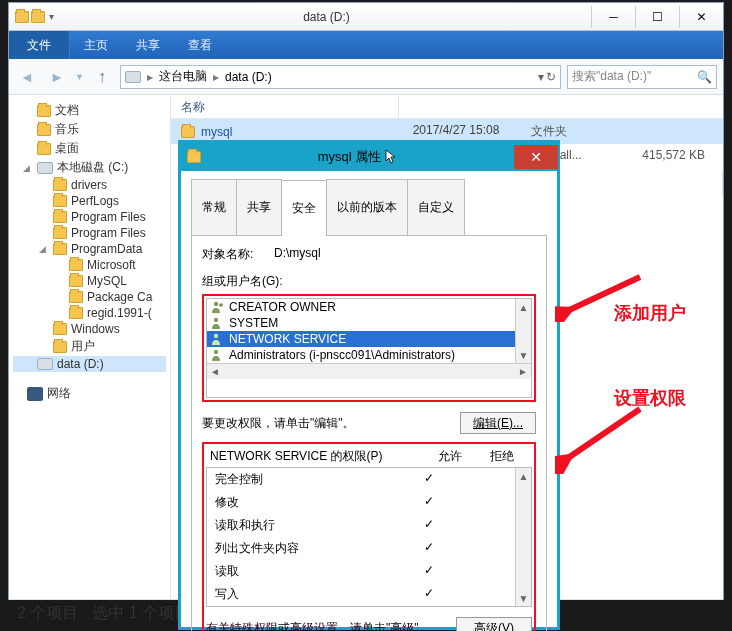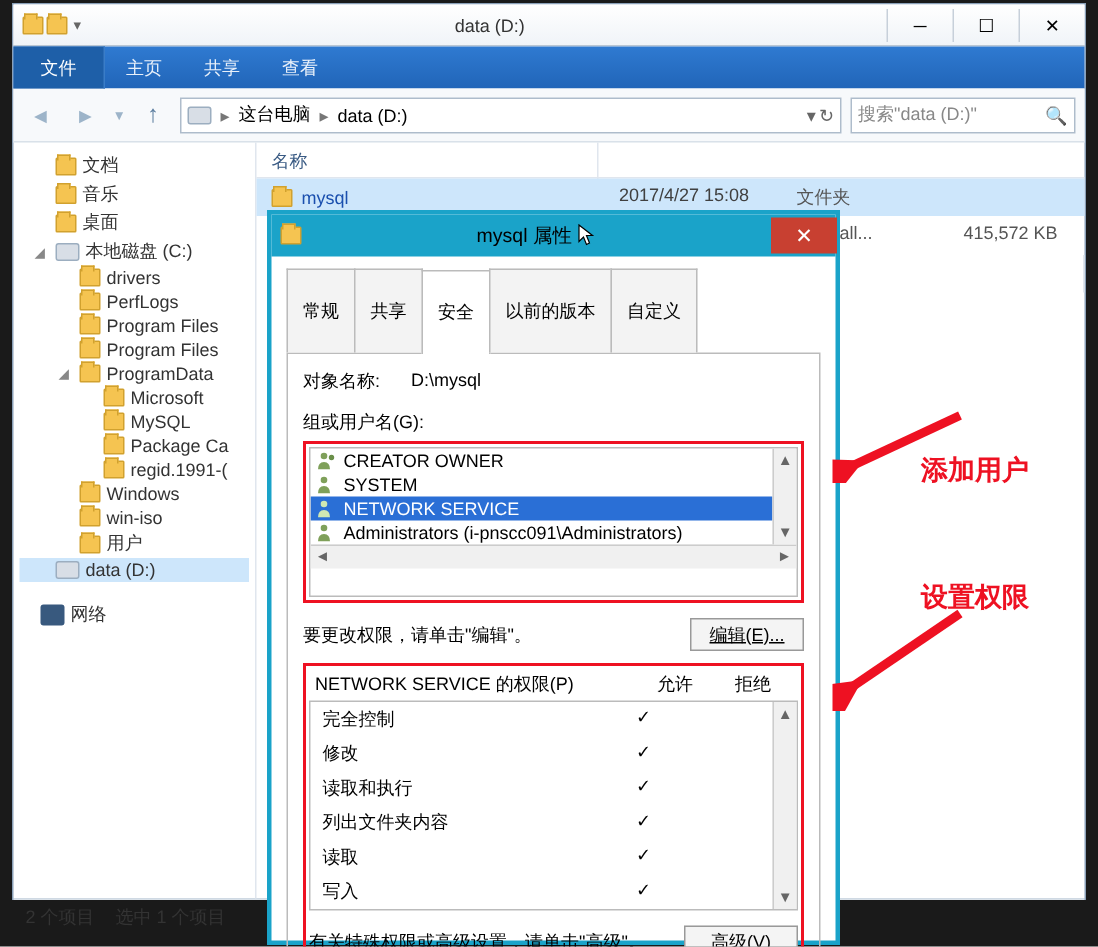--- a/index.html
+++ b/index.html
@@ -57,21 +57,21 @@
 .cols > div { padding:4px 10px; border-right:1px solid #e0e6ee; }
 .filelist { flex:1; font-size:12px; }
 .filerow { display:flex; padding:2px 0; }
 .filerow > div { padding:2px 10px; }
 .filerow.sel { background:#cde6fb; }
 .c-name { width:220px; display:flex; align-items:center; gap:6px; }
 .c-date { width:130px; color:#404040;text-align:center; }
 .c-type { width:100px; color:#555; }
 .c-size { width:94px; color:#555; text-align:right; }
 
-.statusbar { height:22px; border-top:1px solid #d9e1e9; font-size:12px; color:#333; padding:3px 8px; display:flex; gap:14px; }
+.statusbar { height:22px; border-top:1px solid #d9e1e9; font-size:16px; color:#333; padding:3px 8px; display:flex; gap:14px; }
 
 
 .dialog {
   position:absolute; left:178px; top:140px; width:382px; height:490px;
   background:#fff; border:3px solid #1aa3c9;
 }
 .dlg-title {
   height:28px; background:#1aa3c9; color:#000; display:flex; align-items:center;
   font-size:13px; padding-left:6px;
 }
@@ -233,24 +233,20 @@
           <span class="folder-icon small-icon"></span>
           <span>Package Ca</span>
         </div>
       <div class="tree-item l3">
           <span class="folder-icon small-icon"></span>
           <span>regid.1991-(</span>
         </div>
       <div class="tree-item l2">
           <span class="folder-icon small-icon"></span>
           <span>Windows</span>
-        </div>
-      <div class="tree-item l2">
-          <span class="folder-icon small-icon"></span>
-          <span>win-iso</span>
         </div>
       <div class="tree-item l2">
           <span class="folder-icon small-icon"></span>
           <span>用户</span>
         </div>
       <div class="tree-item sel">
           <span class="drive-icon"></span>
           <span>data (D:)</span>
         </div>
       <div style="height:12px"></div>

